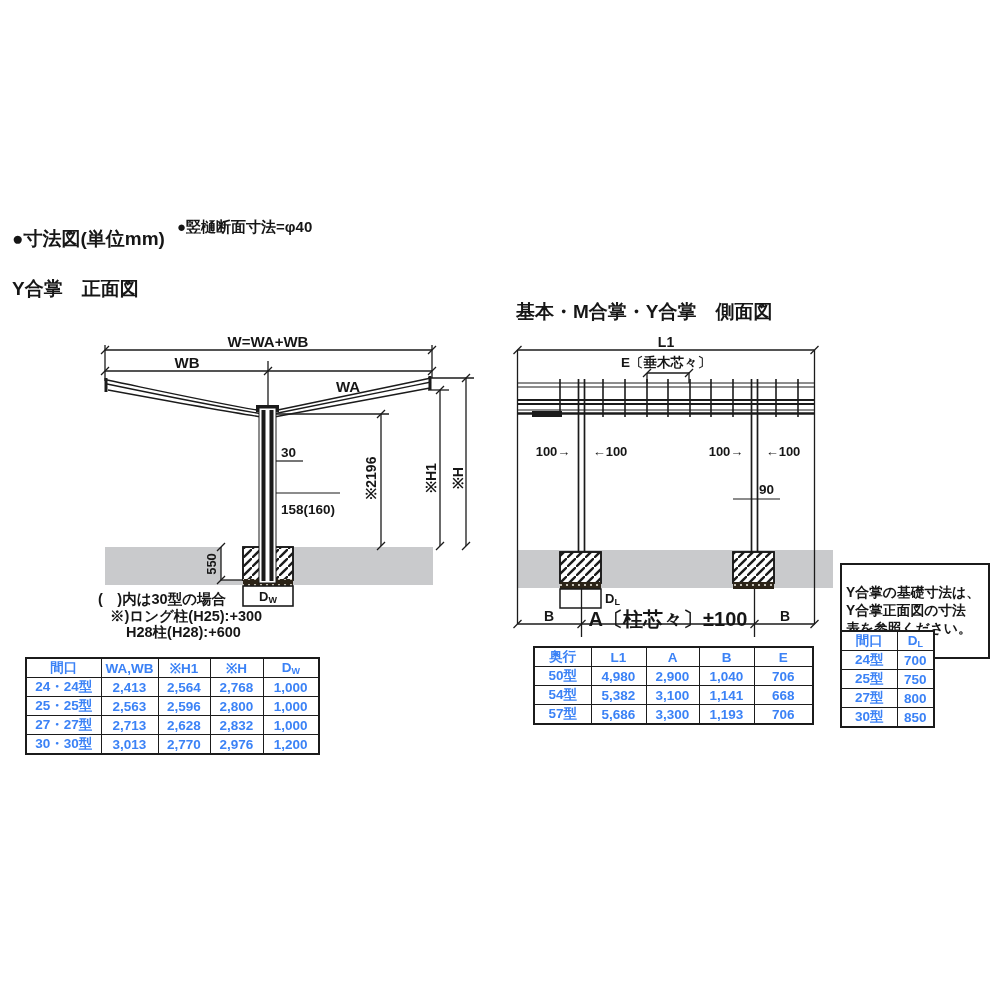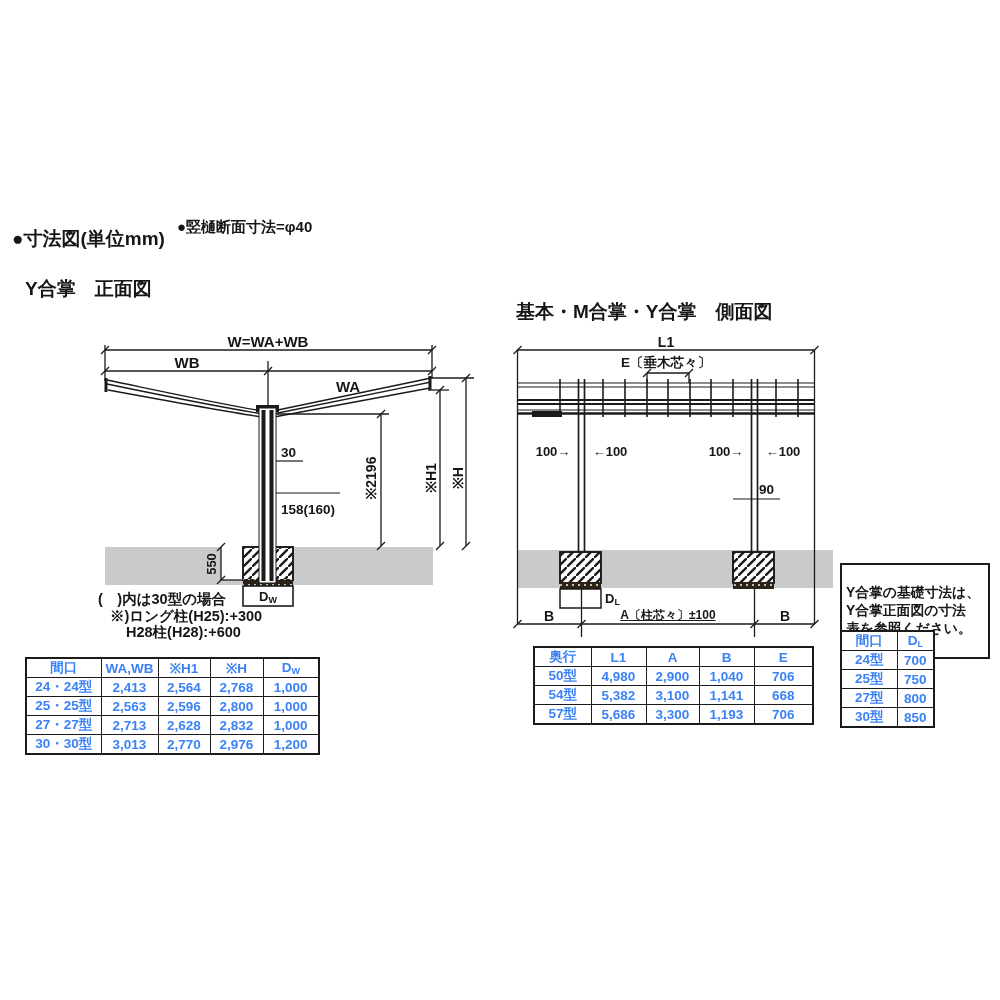--- a/index.html
+++ b/index.html
@@ -167,21 +167,21 @@
       <line x1="517.5" y1="624" x2="814.5" y2="624"></line>
       <line x1="513.5" y1="628" x2="521.5" y2="620"></line>
       <line x1="577.5" y1="628" x2="585.5" y2="620"></line>
       <line x1="750.5" y1="628" x2="758.5" y2="620"></line>
       <line x1="810.5" y1="628" x2="818.5" y2="620"></line>
     </g>
   </svg>
 
   <div class="lbl" style="left:12px;top:229px;font-size:19px;">●寸法図(単位mm)</div>
   <div class="lbl" style="left:177px;top:219px;font-size:15px;">●竪樋断面寸法=φ40</div>
-  <div class="lbl" style="left:25px;top:279px;font-size:19px;">Y合掌　正面図</div>
+  <div class="lbl" style="left:12px;top:279px;font-size:19px;">Y合掌　正面図</div>
   <div class="lbl" style="left:516px;top:302px;font-size:19px;">基本・M合掌・Y合掌　側面図</div>
 
   <div class="lbl cx" style="left:268px;top:334px;font-size:15px;text-align:right;">W=WA+WB</div>
   <div class="lbl cx" style="left:187px;top:355px;font-size:15px;">WB</div>
   <div class="lbl cx" style="left:348px;top:355px;font-size:15px;margin-top:24px;">WA</div>
   <div class="lbl" style="left:281px;top:446px;font-size:13.5px;">30</div>
   <div class="lbl" style="left:281px;top:503px;font-size:13.5px;">158(160)</div>
   <div class="lbl vert" style="left:371px;top:478px;font-size:14px;">※2196</div>
   <div class="lbl vert" style="left:431px;top:478px;font-size:14px;">※H1</div>
   <div class="lbl vert" style="left:458px;top:478px;font-size:14px;">※H</div>
@@ -192,21 +192,21 @@
   <div class="lbl" style="left:126px;top:625px;font-size:14.5px;">H28柱(H28):+600</div>
 
   <div class="lbl cx" style="left:666px;top:335px;font-size:14px;">L1</div>
   <div class="lbl cx" style="left:666px;top:356px;font-size:13.5px;">E〔垂木芯々〕</div>
   <div class="lbl cx" style="left:553px;top:445px;font-size:13px;">100→</div>
   <div class="lbl cx" style="left:610px;top:445px;font-size:13px;">←100</div>
   <div class="lbl cx" style="left:726px;top:445px;font-size:13px;">100→</div>
   <div class="lbl cx" style="left:783px;top:445px;font-size:13px;">←100</div>
   <div class="lbl" style="left:759px;top:483px;font-size:13.5px;">90</div>
   <div class="lbl cx" style="left:549px;top:609px;font-size:14px;">B</div>
-  <div class="lbl cx" style="left:668px;top:609px;font-size:12px;text-decoration:underline;">A〔柱芯々〕±100</div>
+  <div class="lbl cx" style="left:668px;top:609px;font-size:20px;">A〔柱芯々〕±100</div>
   <div class="lbl cx" style="left:785px;top:609px;font-size:14px;">B</div>
   <div class="lbl" style="left:605px;top:592px;font-size:13px;"><span>D</span><sub>L</sub></div>
 
   <div class="notebox" style="left:840px;top:563px;width:138px;">
     <div>Y合掌の基礎寸法は、</div>
     <div>Y合掌正面図の寸法</div>
     <div>表を参照ください。</div>
   </div>
 
   <table class="dim-table" style="left:25px;top:657px;width:293px;">

